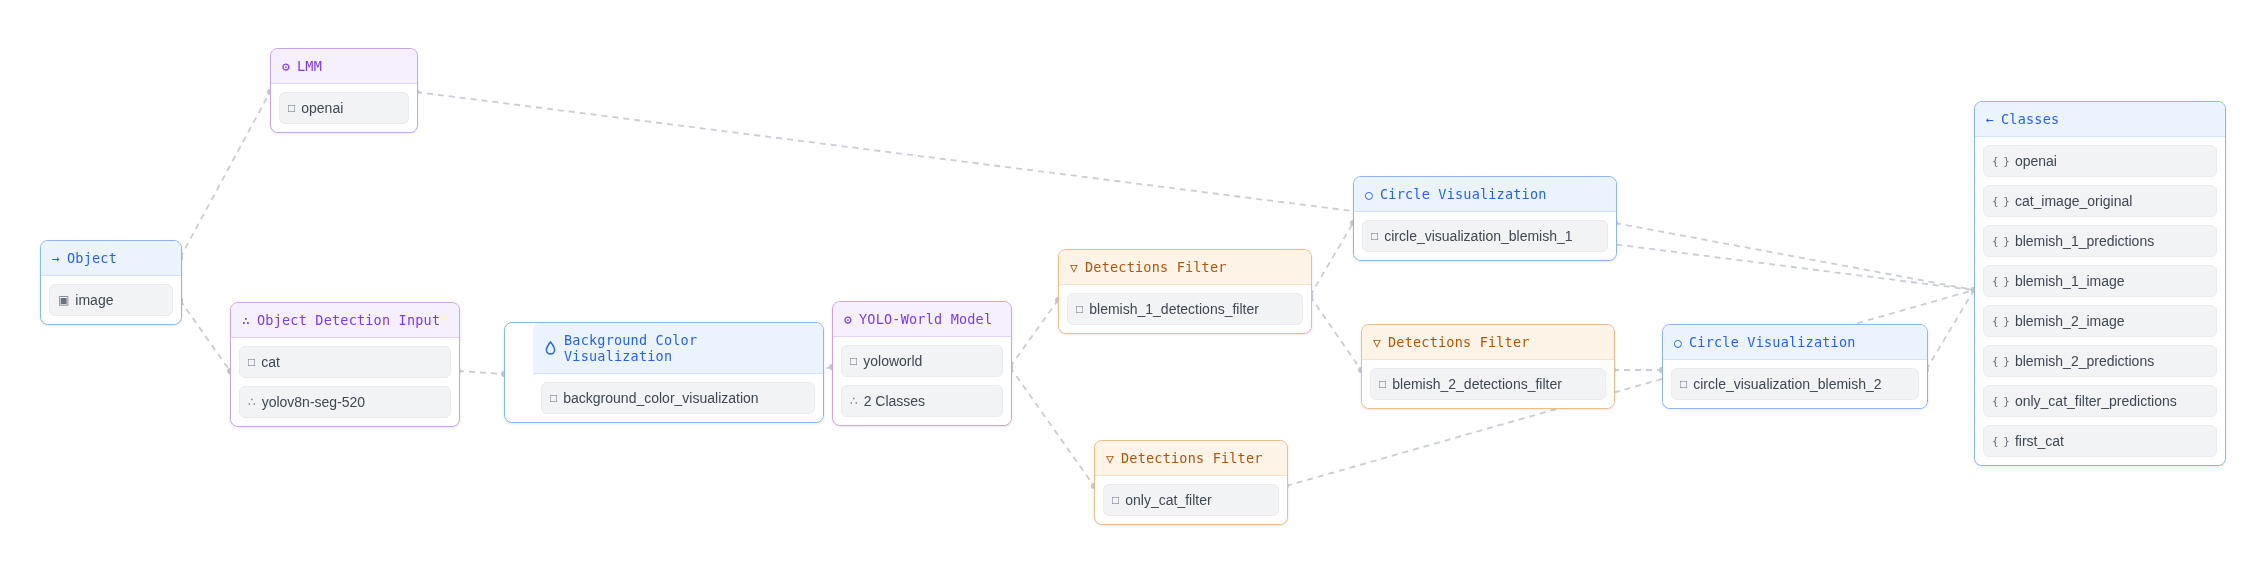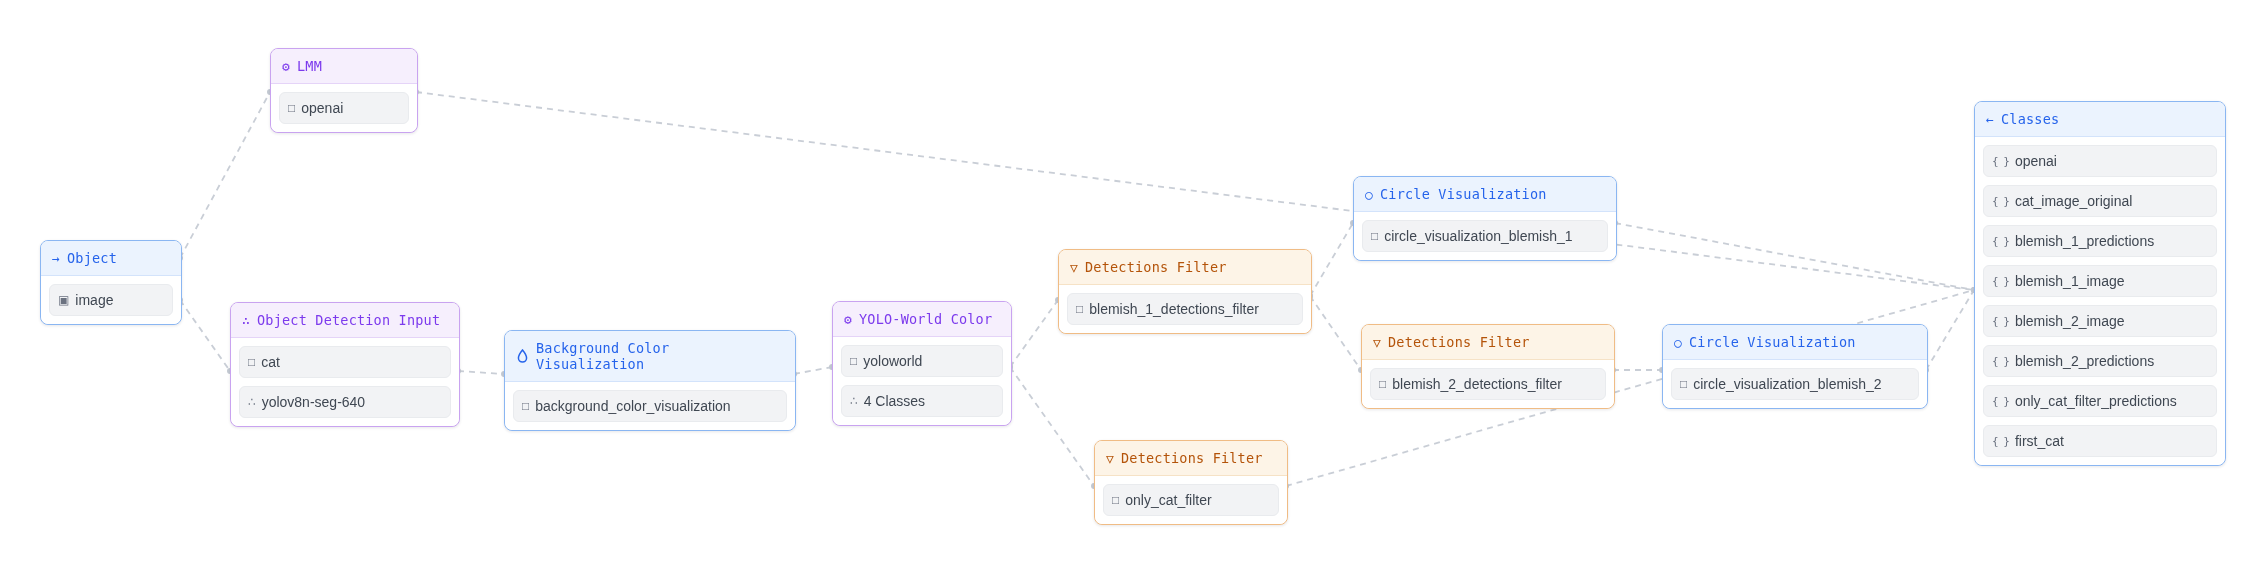--- a/index.html
+++ b/index.html
@@ -26,21 +26,21 @@
   .purple .hd{background:#f6effd;color:#7c3aed;border-bottom-color:#e5d4f8;}
   .blue{border-color:#8ab6f2;}
   .blue .hd{background:#ebf3fe;color:#2563eb;border-bottom-color:#d3e3fb;}
   .orange{border-color:#f0bc85;}
   .orange .hd{background:#fdf4e7;color:#b45309;border-bottom-color:#f6e2c6;}
 
   
   .n-input{left:40px;top:240px;width:140px;}
   .n-lmm{left:270px;top:48px;width:146px;}
   .n-odm{left:230px;top:302px;width:228px;}
-  .n-bcv{left:504px;top:330px;width:290px;}
+  .n-bcv{left:504px;top:322px;width:290px;padding-left:28px;}
   .n-ywm{left:832px;top:301px;width:178px;}
   .n-f1{left:1058px;top:249px;width:252px;}
   .n-cv1{left:1353px;top:176px;width:262px;}
   .n-f2{left:1361px;top:324px;width:252px;}
   .n-cv2{left:1662px;top:324px;width:264px;}
   .n-f3{left:1094px;top:440px;width:192px;}
   .n-resp{left:1974px;top:101px;width:250px;}
 
   .drop{width:13px;height:15px;}
 </style>
@@ -122,21 +122,21 @@
       <span class="hi">∴</span>
       <span>Object Detection Input</span>
     </div>
     <div class="bd">
       <div class="row">
         <span class="g">□</span>
         <span>cat</span>
       </div>
       <div class="row">
         <span class="g">∴</span>
-        <span>yolov8n-seg-640</span>
+        <span>yolov8n-seg-520</span>
       </div>
     </div>
   </div>
 
   <div class="node blue n-bcv">
     <div class="hd">
       <span class="hi">
         <svg class="drop" viewBox="0 0 12 14">
             <path d="M6 1 C6 1 2.2 5.6 2.2 8.4 a3.8 3.8 0 0 0 7.6 0 C9.8 5.6 6 1 6 1 Z" fill="none" stroke="#2563eb" stroke-width="1.4"></path>
           </svg>
@@ -147,30 +147,30 @@
       <div class="row">
         <span class="g">□</span>
         <span>background_color_visualization</span>
       </div>
     </div>
   </div>
 
   <div class="node purple n-ywm">
     <div class="hd">
       <span class="hi">⚙</span>
-      <span>YOLO-World Color</span>
+      <span>YOLO-World Model</span>
     </div>
     <div class="bd">
       <div class="row">
         <span class="g">□</span>
         <span>yoloworld</span>
       </div>
       <div class="row">
         <span class="g">∴</span>
-        <span>4 Classes</span>
+        <span>2 Classes</span>
       </div>
     </div>
   </div>
 
   <div class="node orange n-f1">
     <div class="hd">
       <span class="hi">▽</span>
       <span>Detections Filter</span>
     </div>
     <div class="bd">

